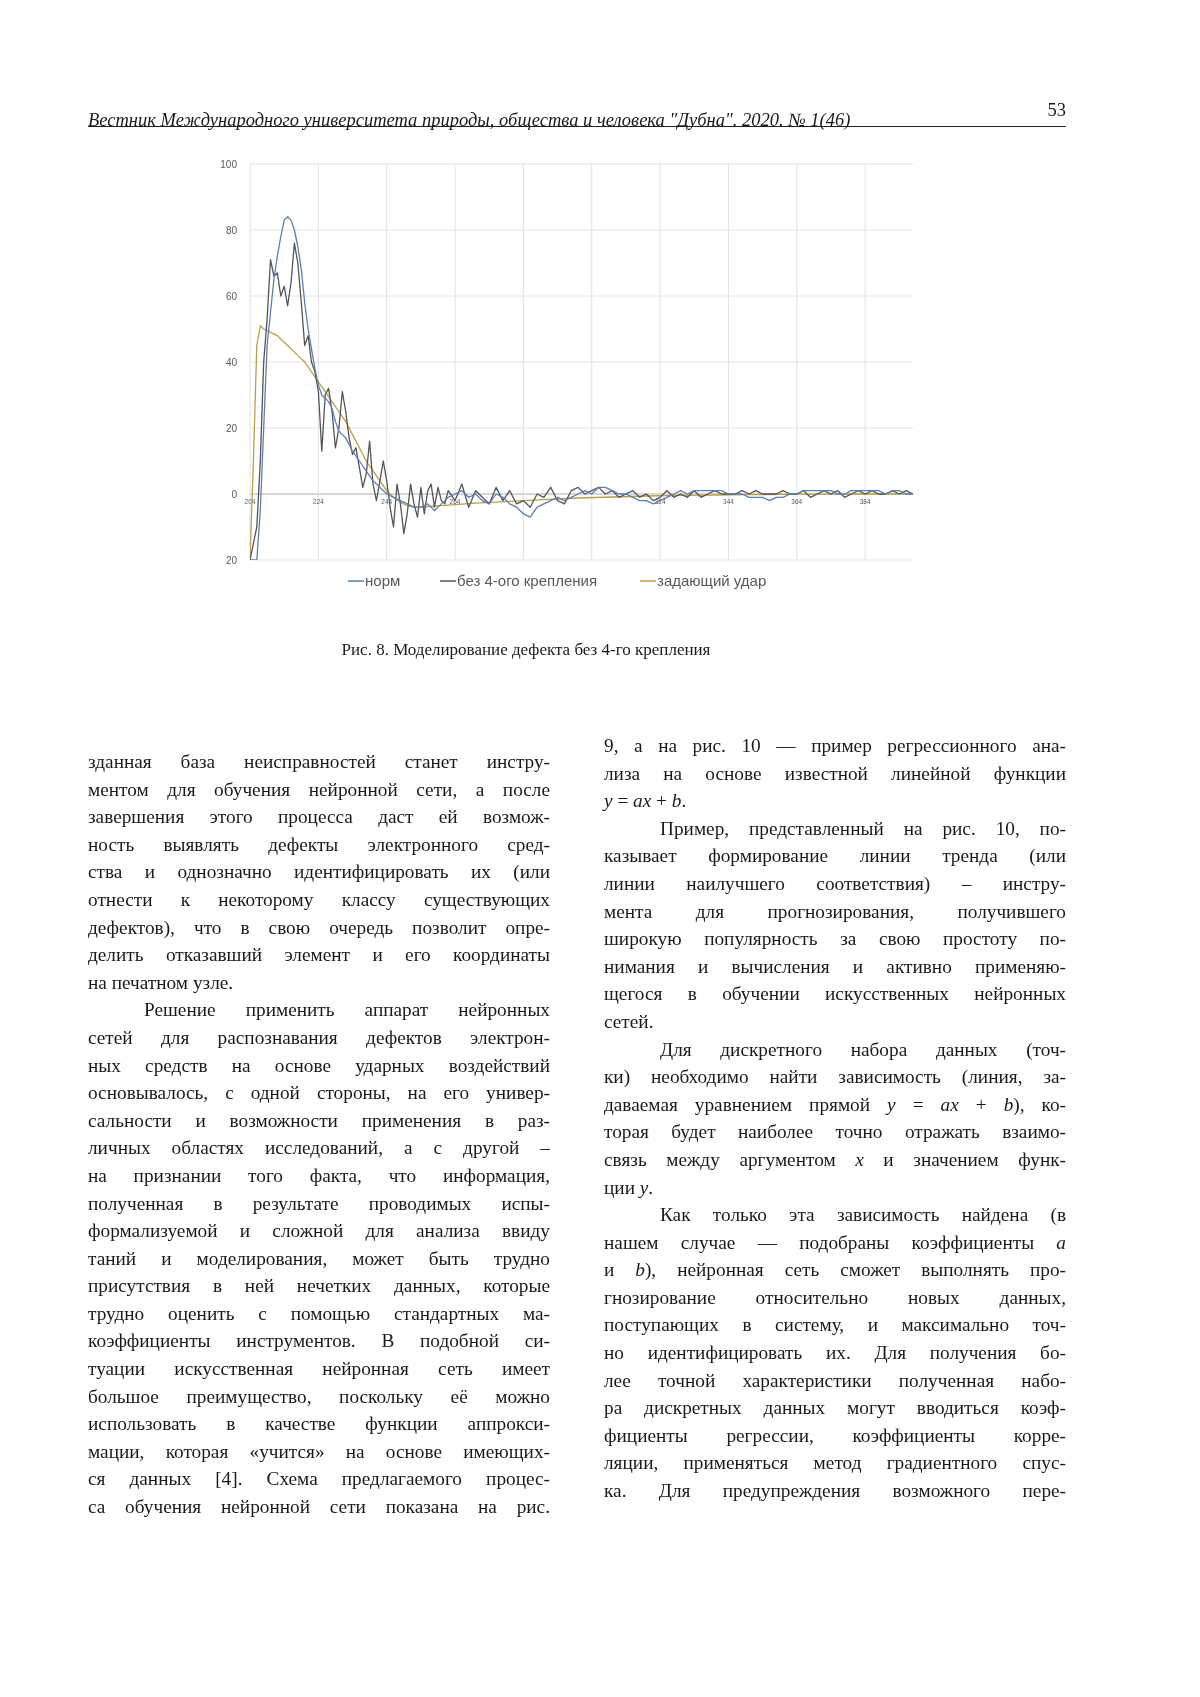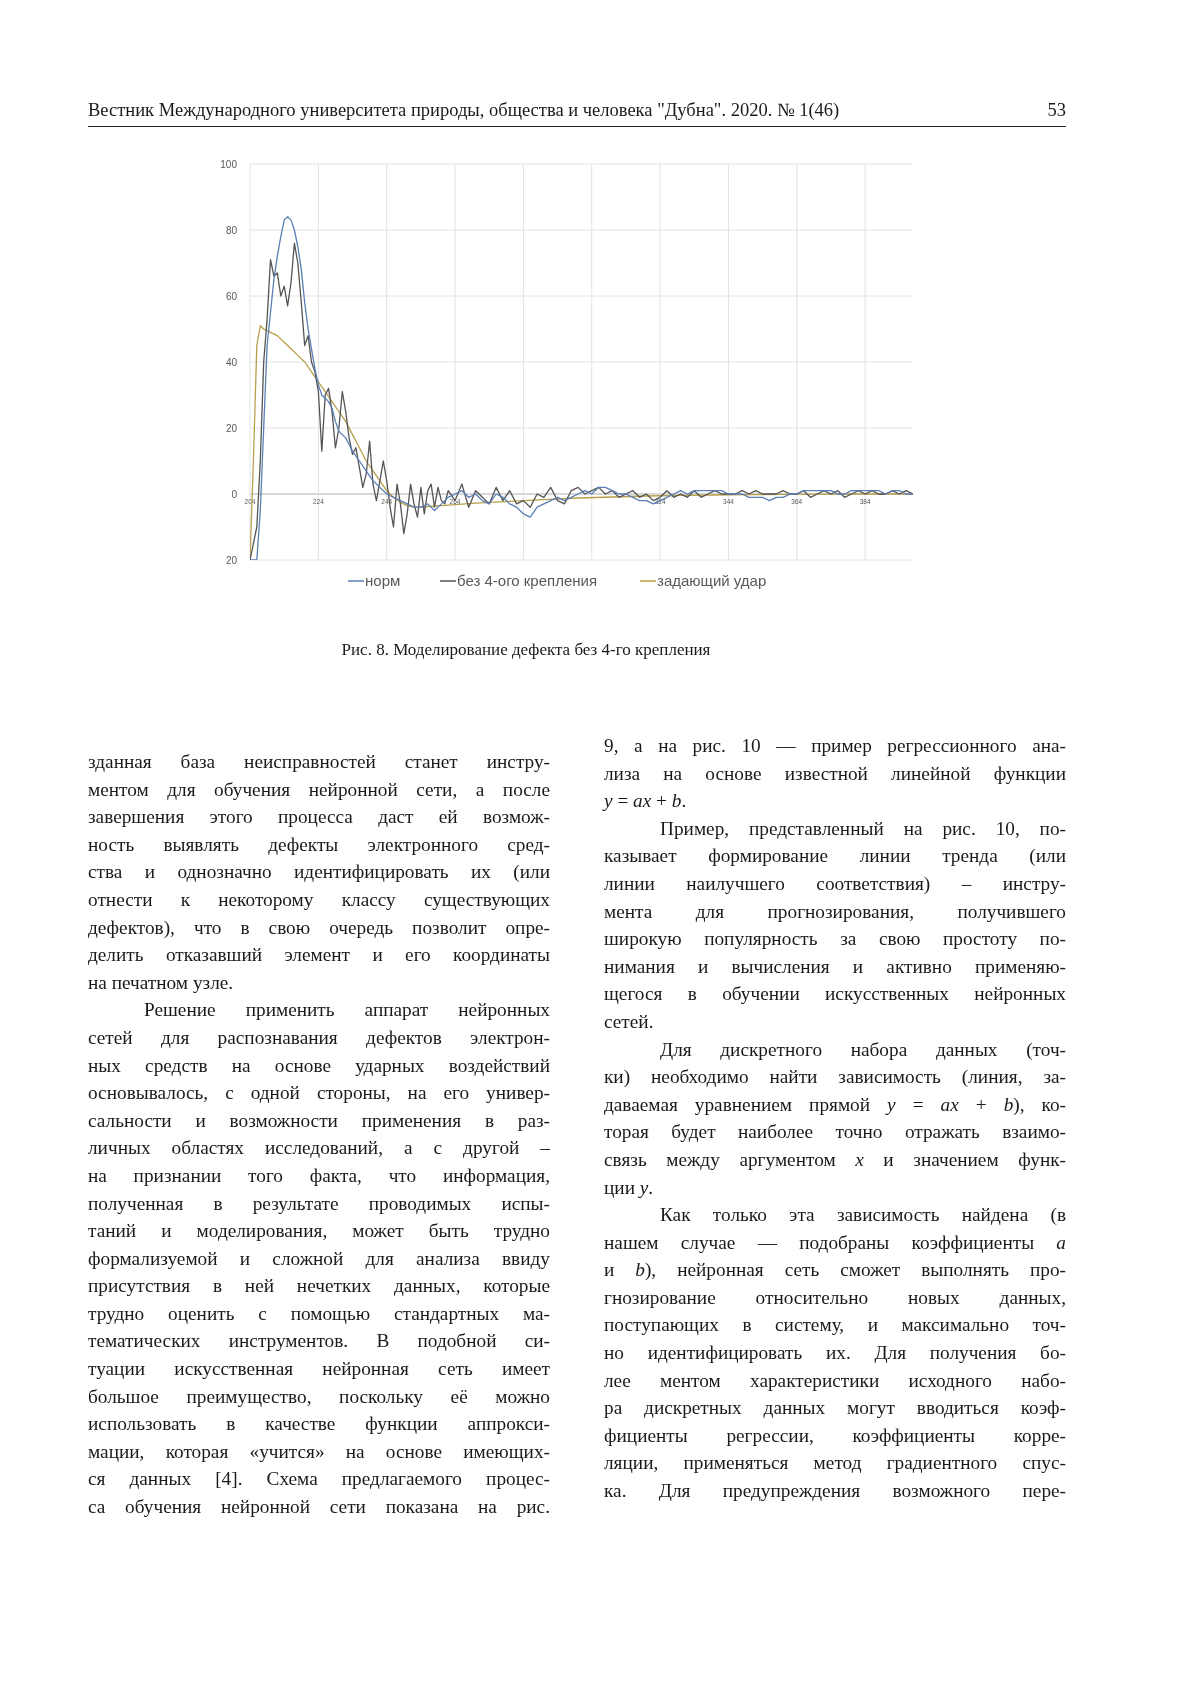--- a/index.html
+++ b/index.html
@@ -1,18 +1,18 @@
 <!DOCTYPE html>
 <html><head>
 <meta charset="utf-8">
 <style>
   html, body { margin: 0; padding: 0; background: #ffffff; }
   body { width: 1200px; height: 1697px; position: relative; overflow: hidden; font-family: "DejaVu Serif", "Liberation Serif", serif; color: #1a1a1a; }
   .header { position: absolute; left: 88px; top: 98px; width: 978px; height: 28px; border-bottom: 1.5px solid #222; font-family: "Liberation Serif", "DejaVu Serif", serif; font-size: 18.5px; }
-  .header .journal { position: absolute; left: 0; top: 2px; white-space: nowrap; }
+  .header .journal { position: absolute; left: 0; top: 12px; white-space: nowrap; font-style: italic; }
   .header .page-no { position: absolute; right: 0; top: 2px; }
   .figure { position: absolute; left: 220px; top: 150px; width: 720px; height: 450px; }
   .figure svg { position: absolute; left: 0; top: 0; }
   .caption { position: absolute; left: 0; width: 1052px; top: 640px; text-align: center; font-family: "Liberation Serif", "DejaVu Serif", serif; font-size: 17px; }
   .col { position: absolute; top: 708px; width: 462px; font-family: "Liberation Serif", "DejaVu Serif", serif; font-size: 19.3px; line-height: 27.6px; text-align: justify; }
   .col.left { left: 88px; margin-top: 40px; }
   .col.right { left: 604px; margin-top: 24px; }
   .col .line { display: block; text-align: justify; text-align-last: justify; white-space: nowrap; }
   .col .line.last { text-align-last: left; font-family: Liberation Serif, serif; }
   .col .line.ind { padding-left: 56px; }
@@ -102,25 +102,25 @@
     <span class="line">делить отказавший элемент и его координаты</span>
     <span class="line last">на печатном узле.</span>
     <span class="line ind">Решение применить аппарат нейронных</span>
     <span class="line">сетей для распознавания дефектов электрон-</span>
     <span class="line">ных средств на основе ударных воздействий</span>
     <span class="line">основывалось, с одной стороны, на его универ-</span>
     <span class="line">сальности и возможности применения в раз-</span>
     <span class="line">личных областях исследований, а с другой –</span>
     <span class="line">на признании того факта, что информация,</span>
     <span class="line">полученная в результате проводимых испы-</span>
+    <span class="line">формализуемой и сложной для анализа ввиду</span>
     <span class="line">таний и моделирования, может быть трудно</span>
-    <span class="line">формализуемой и сложной для анализа ввиду</span>
     <span class="line">присутствия в ней нечетких данных, которые</span>
     <span class="line">трудно оценить с помощью стандартных ма-</span>
-    <span class="line">тематических инструментов. В подобной си-</span>
+    <span class="line">коэффициенты инструментов. В подобной си-</span>
     <span class="line">туации искусственная нейронная сеть имеет</span>
     <span class="line">большое преимущество, поскольку её можно</span>
     <span class="line">использовать в качестве функции аппрокси-</span>
     <span class="line">мации, которая «учится» на основе имеющих-</span>
     <span class="line">ся данных [4]. Схема предлагаемого процес-</span>
     <span class="line">са обучения нейронной сети показана на рис.</span>
   </div>
 <div class="col right" id="col-right">
     <span class="line">9, а на рис. 10 — пример регрессионного ана-</span>
     <span class="line">лиза на основе известной линейной функции</span>
@@ -138,18 +138,18 @@
     <span class="line">даваемая уравнением прямой <span class="math">y</span> = <span class="math">ax</span> + <span class="math">b</span>), ко-</span>
     <span class="line">торая будет наиболее точно отражать взаимо-</span>
     <span class="line">связь между аргументом <span class="math">x</span> и значением функ-</span>
     <span class="line last">ции <span class="math">y</span>.</span>
     <span class="line ind">Как только эта зависимость найдена (в</span>
     <span class="line">нашем случае — подобраны коэффициенты <span class="math">a</span></span>
     <span class="line">и <span class="math">b</span>), нейронная сеть сможет выполнять про-</span>
     <span class="line">гнозирование относительно новых данных,</span>
     <span class="line">поступающих в систему, и максимально точ-</span>
     <span class="line">но идентифицировать их. Для получения бо-</span>
-    <span class="line">лее ментом характеристики исходного набо-</span>
+    <span class="line">лее точной характеристики полученная набо-</span>
     <span class="line">ра дискретных данных могут вводиться коэф-</span>
     <span class="line">фициенты регрессии, коэффициенты корре-</span>
     <span class="line">ляции, применяться метод градиентного спус-</span>
     <span class="line">ка. Для предупреждения возможного пере-</span>
   </div>
 
 </body></html>

